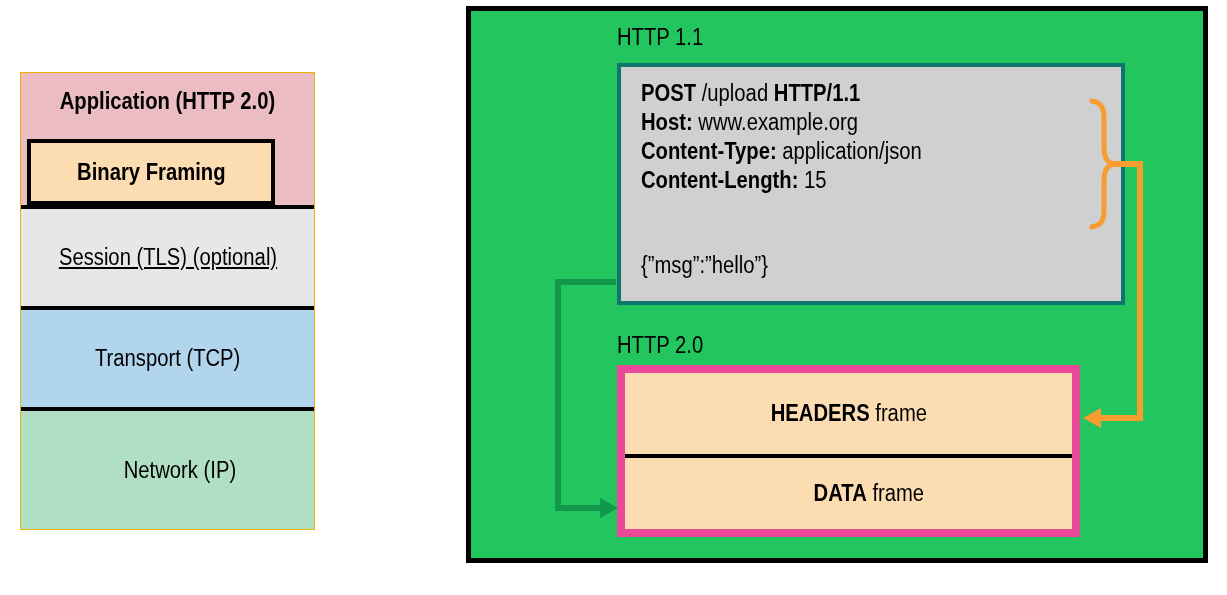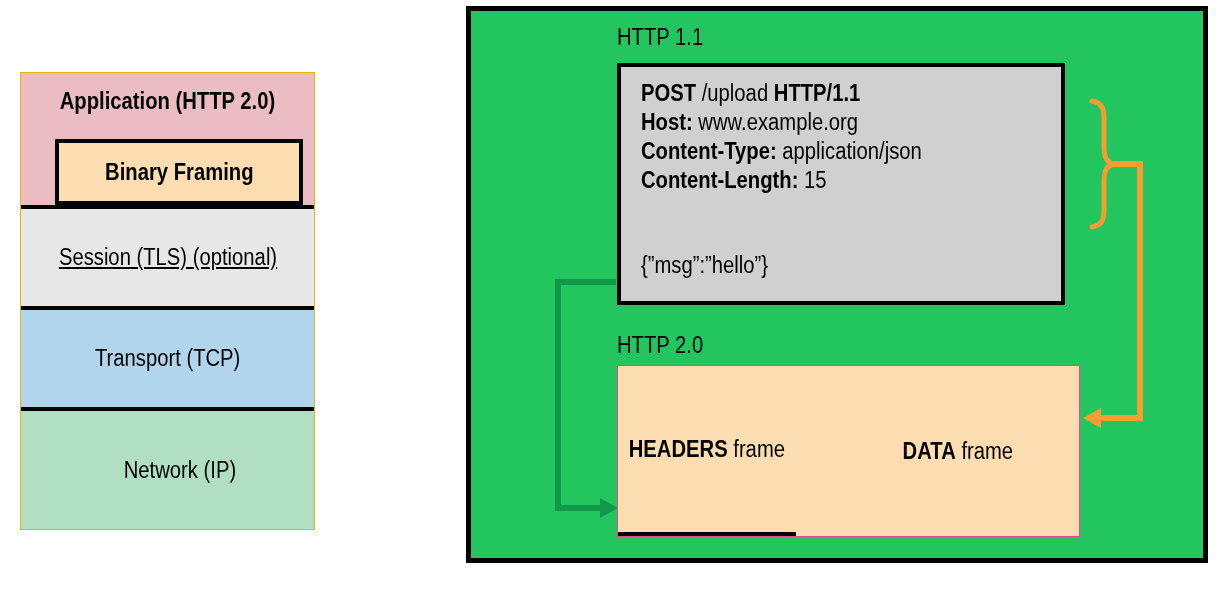--- a/index.html
+++ b/index.html
@@ -16,50 +16,50 @@
     display:flex; flex-direction:column;
   }
   .band { position:relative; box-sizing:border-box; display:flex; align-items:center; justify-content:center; }
   .band + .band { border-top:4px solid #000; }
   .band-app { flex:0 0 132px; align-items:flex-start; }
   .band-session { flex:0 0 101px;text-decoration:underline; }
   .band-transport { flex:0 0 101px;text-align:center; }
   .band-network { flex:1;padding-left:25px; }
   .app-label { margin-top:15px; font-weight:bold; }
   .binary-box {
-    position:absolute; left:34px; bottom:0; width:248px; height:66px;
+    position:absolute; left:6px; bottom:0; width:248px; height:66px;
     border:4px solid #000; box-sizing:border-box;
     display:flex; align-items:center; justify-content:center; font-weight:bold;
   }
 
   
   .txt-c { font-size:23px; transform:scaleX(0.88); transform-origin:50% 50%; white-space:nowrap; }
   .txt-l { font-size:23px; transform:scaleX(0.88); transform-origin:0 50%; white-space:nowrap; }
 
   
   .panel {
     position:absolute; left:466px; top:6px; width:742px; height:557px;
     border:5px solid #000; box-sizing:border-box; background:#22c55e;
   }
   .panel-label { position:absolute; left:146px; font-size:23px; }
   .lbl-http11 { top:13px; }
   .lbl-http20 { top:321px; }
 
   .request-box {
-    position:absolute; left:146px; top:52px; width:448px; height:242px;
-    border:4px solid #000000; box-sizing:border-box;
+    position:absolute; left:146px; top:52px; width:508px; height:242px;
+    border:4px solid #0f766e; box-sizing:border-box;
     padding:12px 0 0 20px;
   }
   .req-line { font-size:23px; line-height:29px; }
   .req-body { margin-top:56px; }
 
   .frames-box {
     position:absolute; left:146px; top:354px; width:463px; height:172px;
-    border:1px solid #ec4899; box-sizing:border-box;
-    display:flex; text-align:center;
+    border:8px solid #ec4899; box-sizing:border-box;
+    display:flex; flex-direction:column;text-align:center;
   }
   .frame { display:flex; align-items:center; justify-content:center; }
   .frame-headers { flex:0 0 81px; border-bottom:4px solid #000; }
   .frame-data { flex:1;padding-left:40px; }
 
   .overlay { position:absolute; left:0; top:0; width:1227px; height:595px; pointer-events:none; }
 </style>
 </head>
 <body>
 

